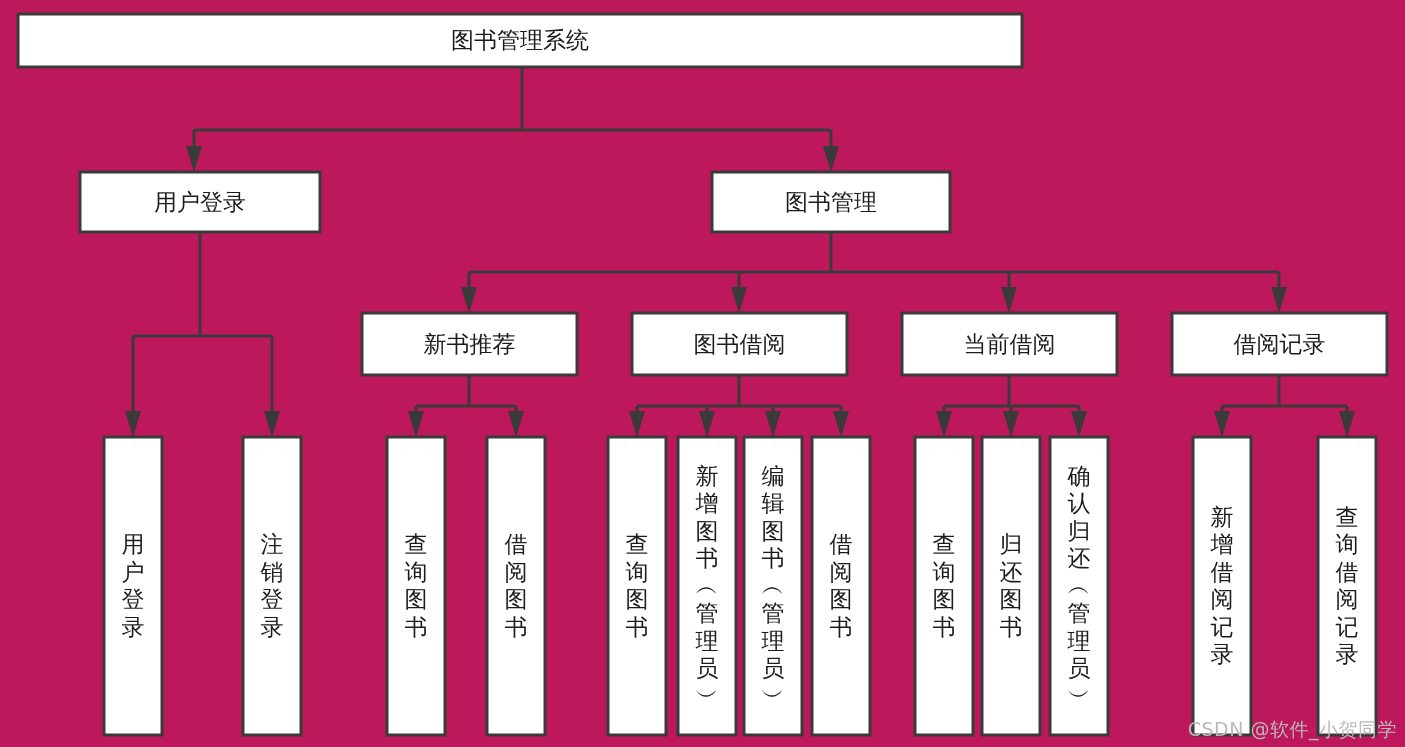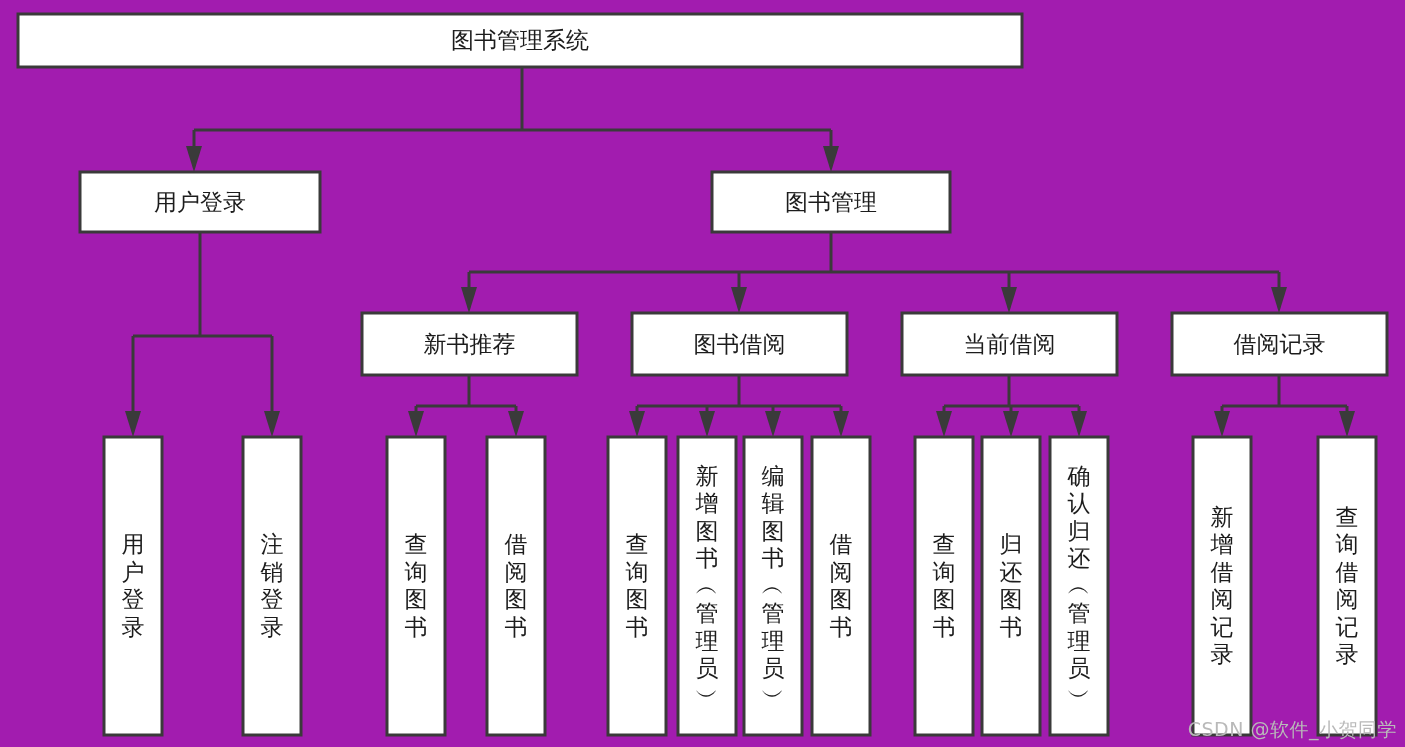--- a/index.html
+++ b/index.html
@@ -8,21 +8,21 @@
     padding: 0;
     background: #ffffff;
   }
   body {
     font-family: "DejaVu Sans", "Liberation Sans", sans-serif;
   }
   #diagram-root {
     position: relative;
     width: 1405px;
     height: 747px;
-    background: #a21caf;
+    background: #be185d;
     overflow: hidden;
   }
   svg.diagram-canvas {
     position: absolute;
     left: 0;
     top: 0;
     width: 1405px;
     height: 747px;
     display: block;
   }

